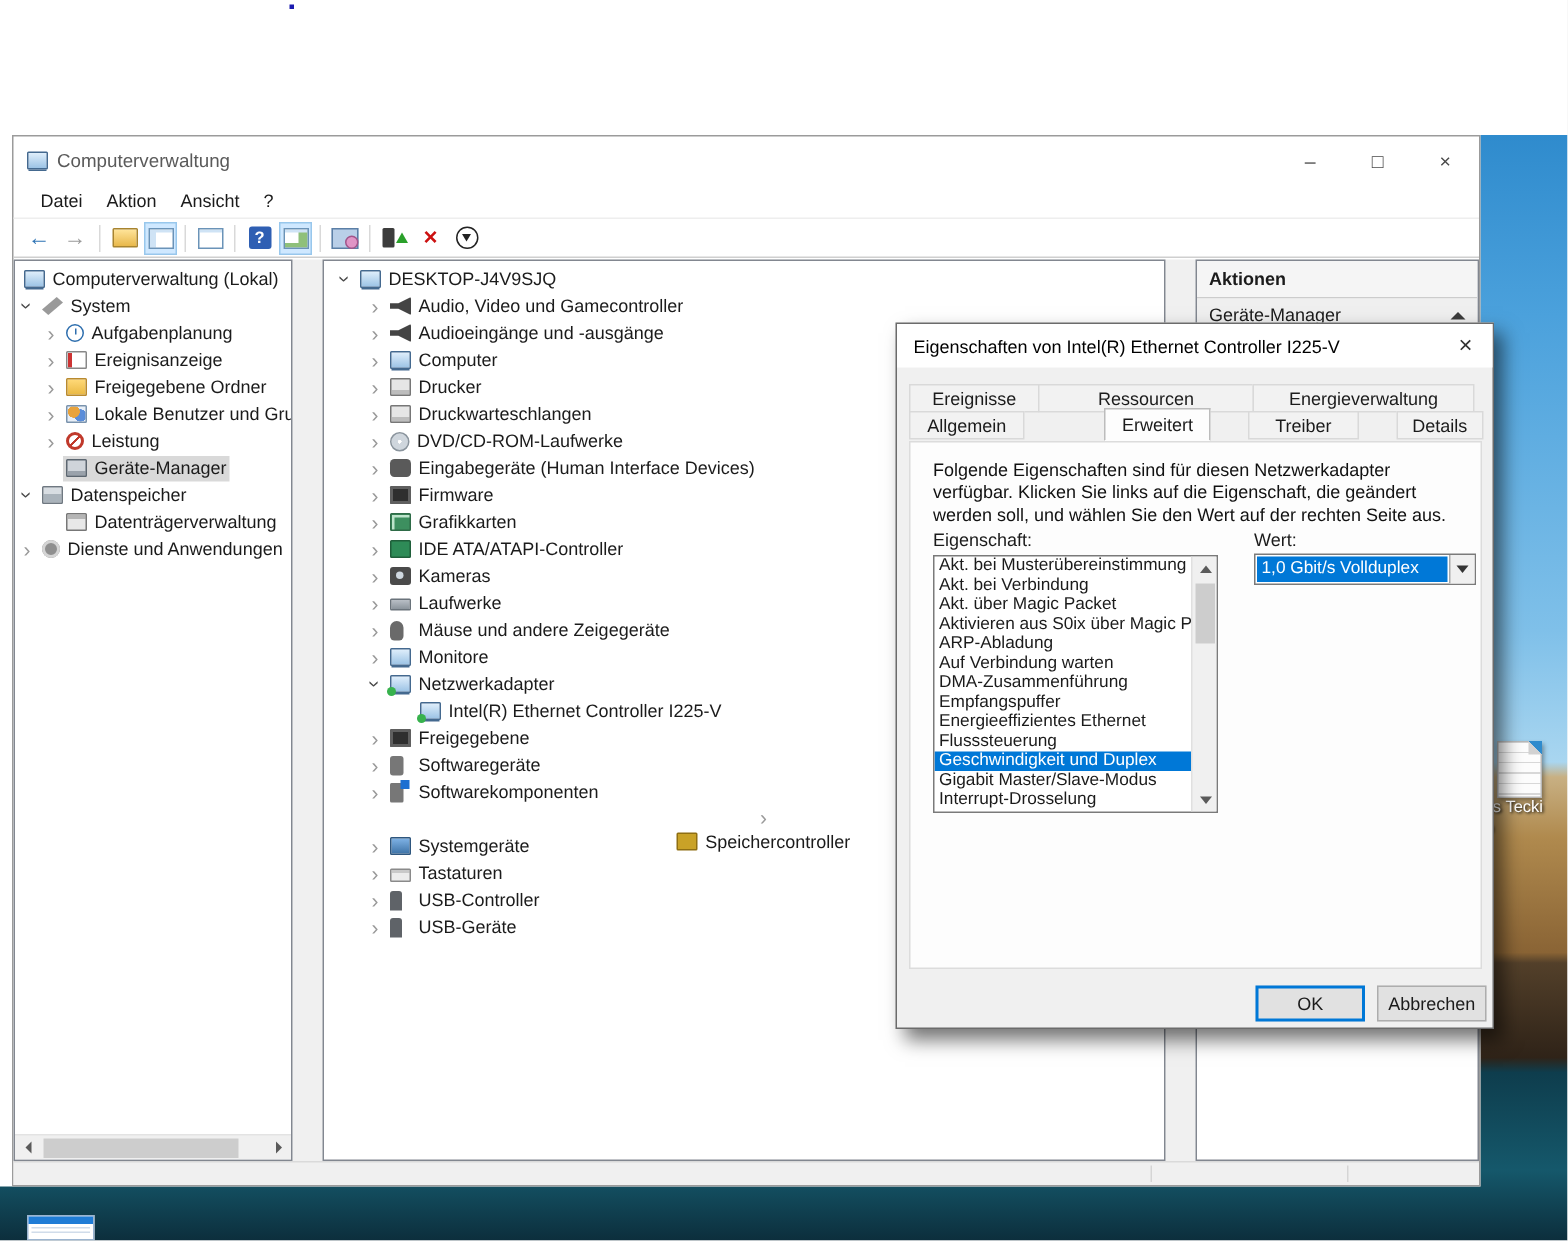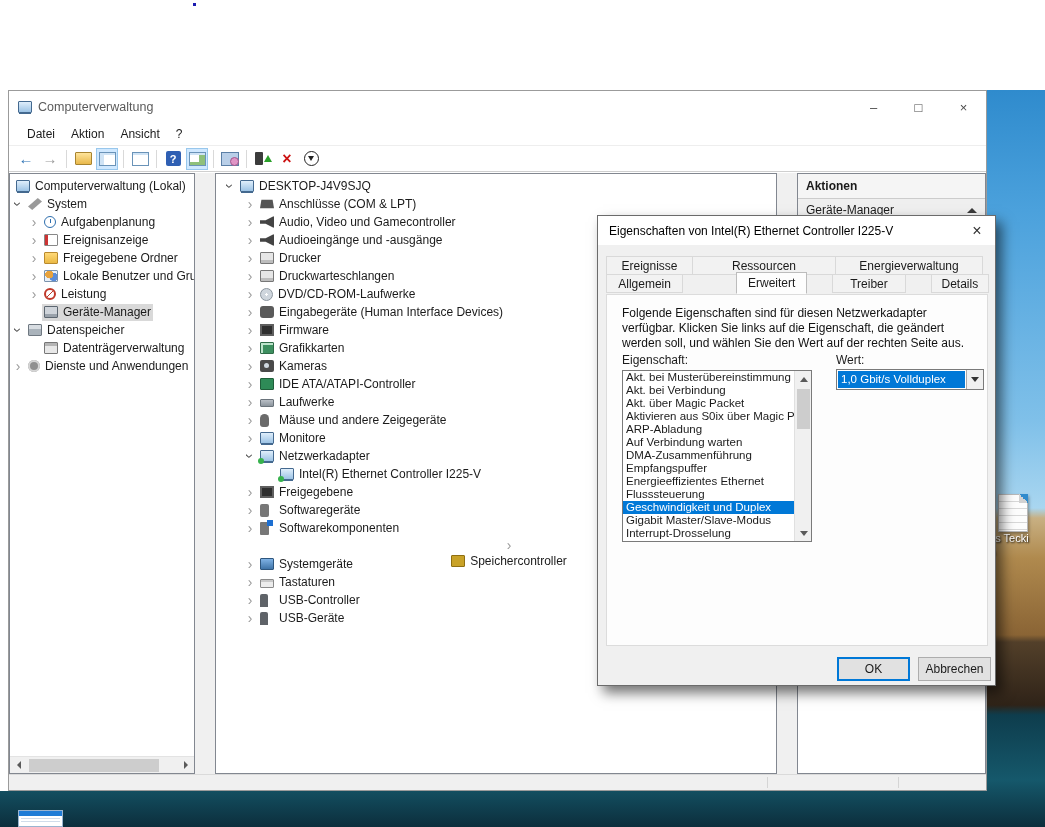--- a/index.html
+++ b/index.html
@@ -414,44 +414,44 @@
       <div class="tree">
 
           <div class="trow" style="padding-left: 6px;">
             <span class="chev open"></span>
             <span class="grp">
               <span class="ic ic-computer"></span>
               <span>DESKTOP-J4V9SJQ</span>
             </span>
           </div>
 
-          <div class="trow" style="padding-left: 26px;">
-            <span class="chev closed"></span>
-            <span class="grp">
-              <span class="ic ic-ports"></span>
-              <span>Anschlüsse (COM &amp; LPT)</span>
-            </span>
-          </div>
 
           <div class="trow" style="padding-left: 26px;">
             <span class="chev closed"></span>
             <span class="grp">
               <span class="ic ic-speaker"></span>
               <span>Audio, Video und Gamecontroller</span>
             </span>
           </div>
 
           <div class="trow" style="padding-left: 26px;">
             <span class="chev closed"></span>
             <span class="grp">
               <span class="ic ic-speaker"></span>
               <span>Audioeingänge und -ausgänge</span>
             </span>
           </div>
 
+          <div class="trow" style="padding-left: 26px;">
+            <span class="chev closed"></span>
+            <span class="grp">
+              <span class="ic ic-monitor"></span>
+              <span>Computer</span>
+            </span>
+          </div>
 
           <div class="trow" style="padding-left: 26px;">
             <span class="chev closed"></span>
             <span class="grp">
               <span class="ic ic-printer"></span>
               <span>Drucker</span>
             </span>
           </div>
 
           <div class="trow" style="padding-left: 26px;">
@@ -490,30 +490,30 @@
             <span class="chev closed"></span>
             <span class="grp">
               <span class="ic ic-gpu"></span>
               <span>Grafikkarten</span>
             </span>
           </div>
 
           <div class="trow" style="padding-left: 26px;">
             <span class="chev closed"></span>
             <span class="grp">
+              <span class="ic ic-ide"></span>
+              <span>IDE ATA/ATAPI-Controller</span>
+            </span>
+          </div>
+
+          <div class="trow" style="padding-left: 26px;">
+            <span class="chev closed"></span>
+            <span class="grp">
               <span class="ic ic-camera"></span>
               <span>Kameras</span>
-            </span>
-          </div>
-
-          <div class="trow" style="padding-left: 26px;">
-            <span class="chev closed"></span>
-            <span class="grp">
-              <span class="ic ic-ide"></span>
-              <span>IDE ATA/ATAPI-Controller</span>
             </span>
           </div>
 
           <div class="trow" style="padding-left: 26px;">
             <span class="chev closed"></span>
             <span class="grp">
               <span class="ic ic-drive"></span>
               <span>Laufwerke</span>
             </span>
           </div>

